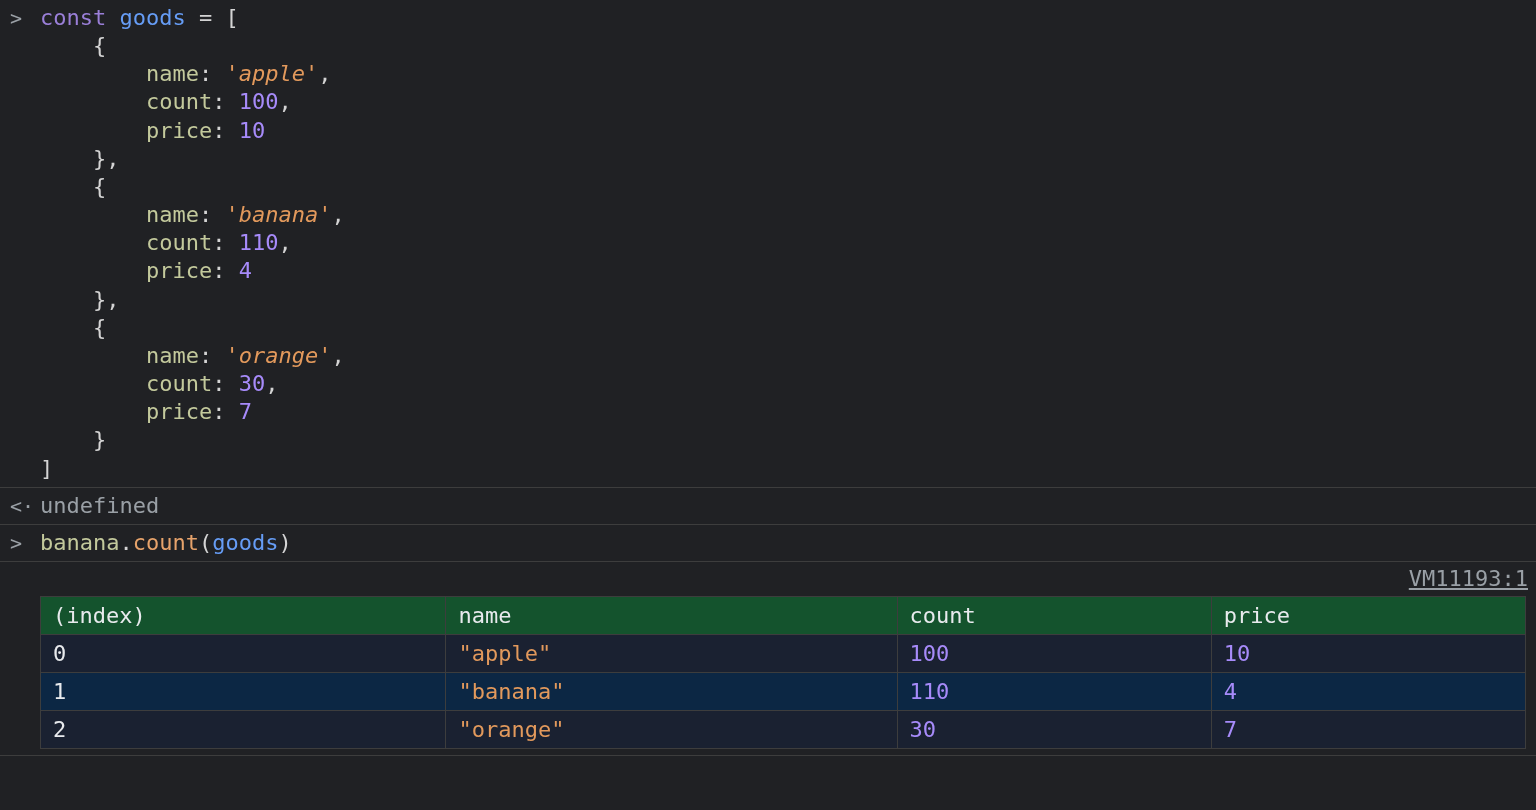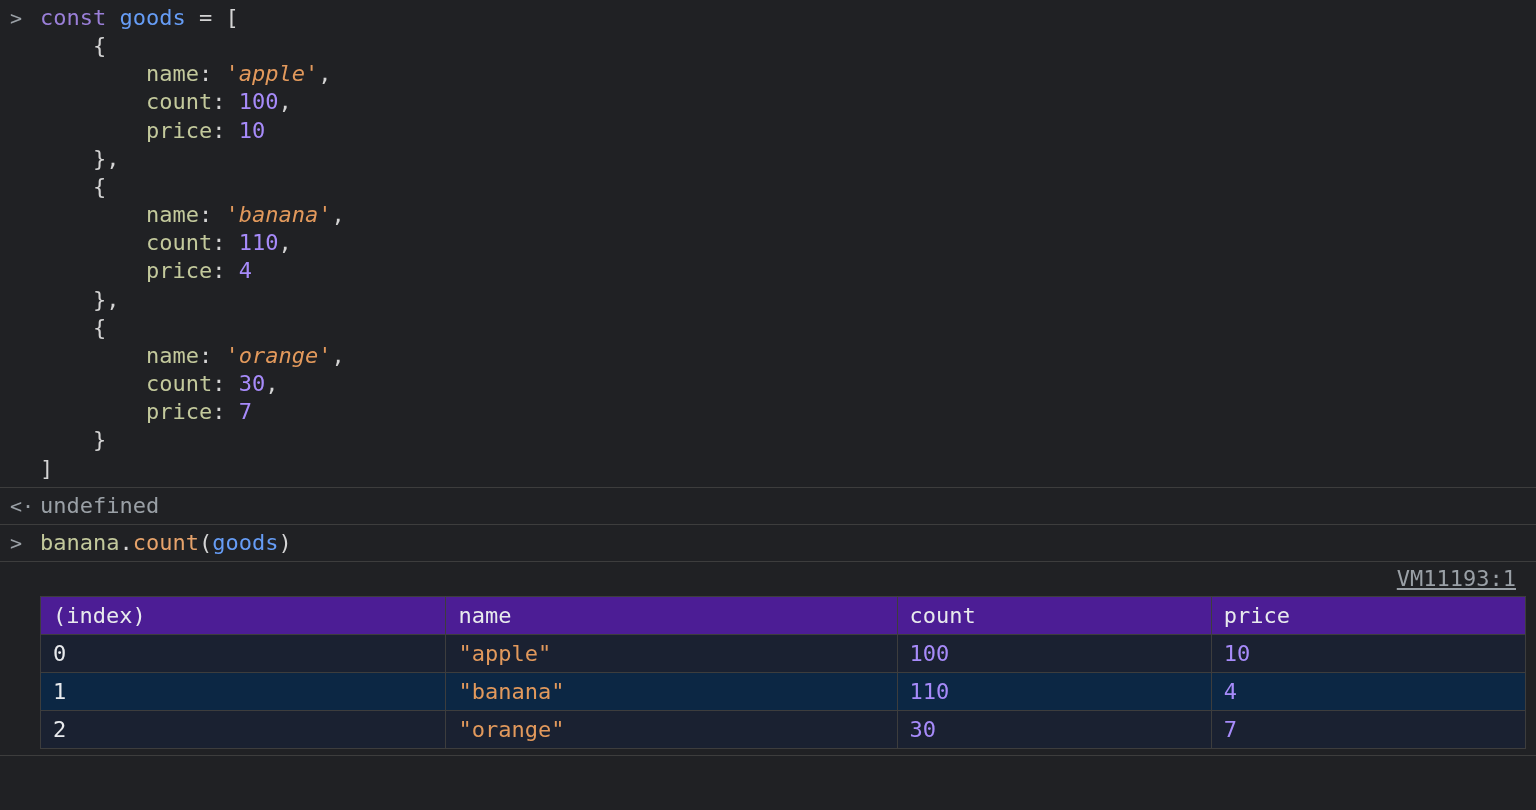--- a/index.html
+++ b/index.html
@@ -60,42 +60,42 @@
   .punc { color: var(--paren); }
   .muted{ color: var(--muted); text-align: right; }
 
   .output-block {
     border-bottom: 1px solid var(--border);
     padding: 6px 10px 6px 40px;
     position: relative;
   }
   .source-link {
     position: absolute;
-    right: 20px;
+    right: 8px;
     top: 4px;
     color: var(--muted);
     text-decoration: underline;
     font-size: 22px;
   }
 
   table.console-table {
     width: 100%;
     border-collapse: collapse;
     margin-top: 28px;
     font-size: 22px;
   }
   table.console-table th,
   table.console-table td {
     border: 1px solid var(--border);
     padding: 6px 12px;
     text-align: left;
     font-weight: normal;
   }
   table.console-table thead th {
-    background: #4c1d95;
+    background: #14532d;
     color: var(--text);
   }
   table.console-table tbody tr.odd  { background: var(--bg-row-odd); }
   table.console-table tbody tr.even { background: var(--bg-row-even); }
   .cell-idx  { color: var(--text); }
   .cell-str  { color: var(--string); }
   .cell-num  { color: var(--number); }
 
   .array-summary {
     margin-top: 6px;

